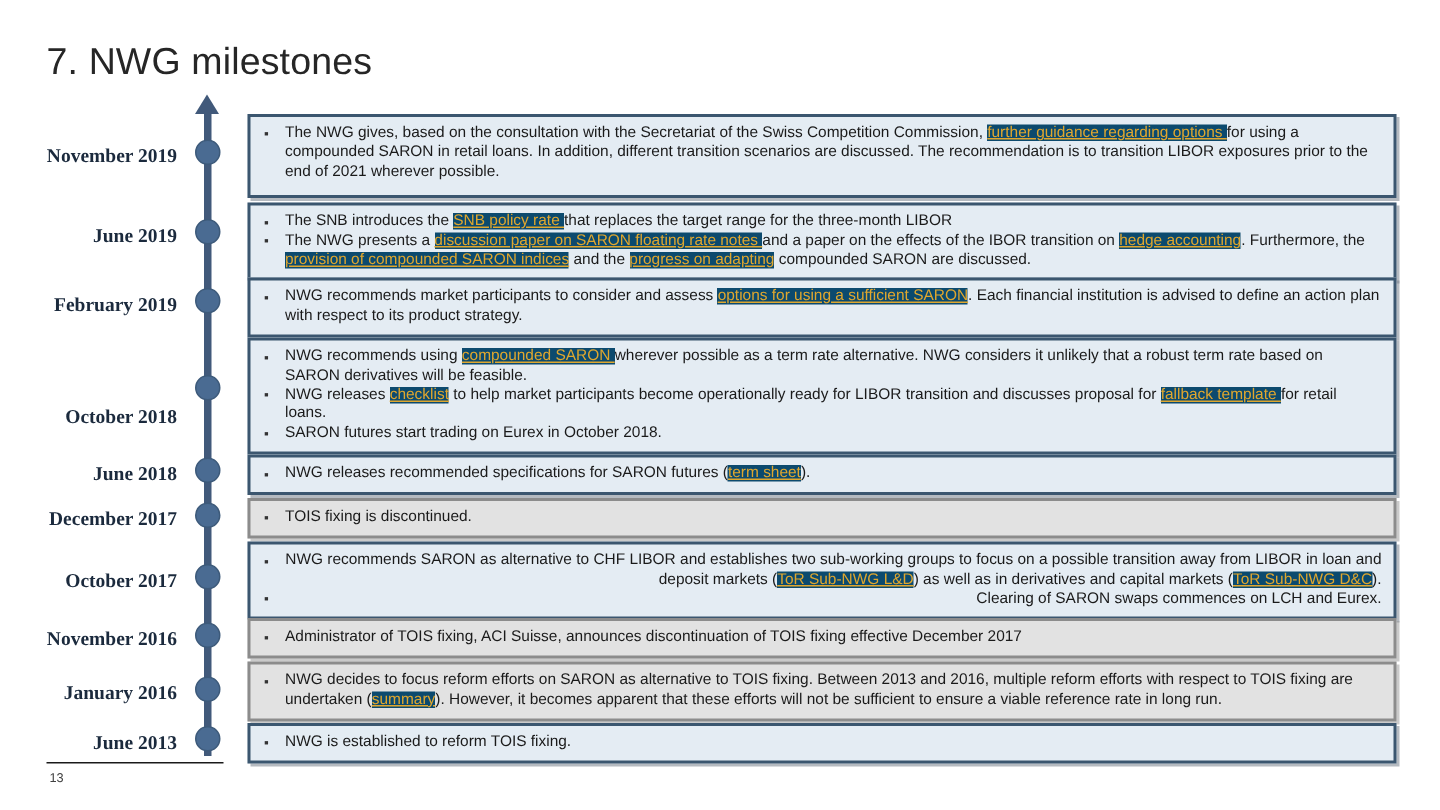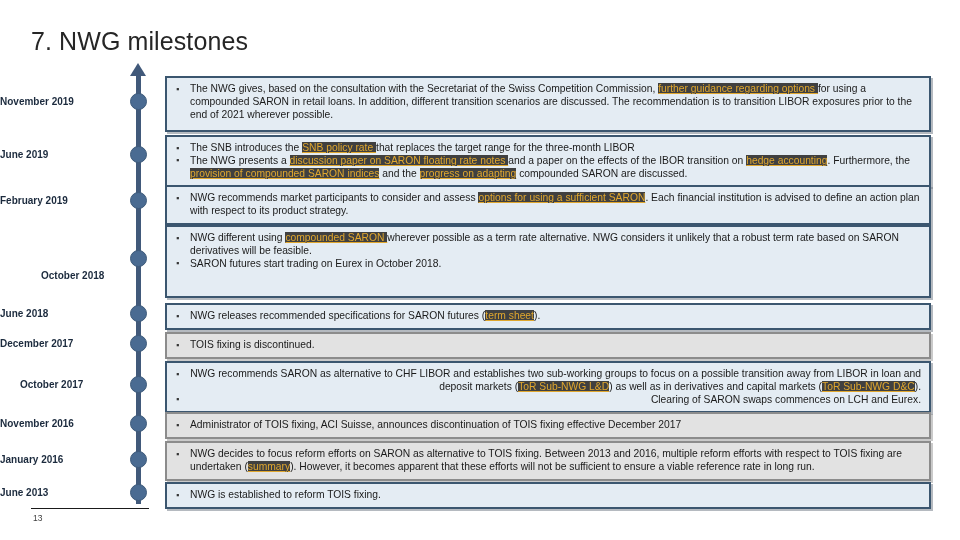--- a/index.html
+++ b/index.html
@@ -39,25 +39,26 @@
     top: 63px;
     width: 0; height: 0;
     border-left: 8px solid transparent;
     border-right: 8px solid transparent;
     border-bottom: 13px solid #41597a;
   }
   .row-label {
     position: absolute;
     left: 0;
     width: 118px;
-    text-align: left;
-    font-size: 10px;
+    text-align: right;
+    font-size: 13px;
     font-weight: bold;
     color: #1b2a3d;
     white-space: nowrap;
+    font-family: Liberation Serif, serif;
   }
   .node {
     position: absolute;
     left: 130px;
     width: 17px; height: 17px;
     border-radius: 50%;
     background: #4a6party;
     background: #4a6b92;
     border: 1px solid #3d5a7a;
   }
@@ -88,21 +89,21 @@
   ul.bullets li:before {
     content: "▪";
     position: absolute;
     left: 3px; top: -0.5px;
     font-size: 9px;
     color: #333;
   }
   .lnk {
     color: #e0a72e;
     text-decoration: underline;
-    background: #404040;
+    background: #0c4a6e;
   }
 
   .footer-line {
     position: absolute;
     left: 31px; top: 508px;
     width: 118px; height: 1px;
     background: #1a1a1a;
   }
   .page-num {
     position: absolute;
@@ -137,25 +138,26 @@
           <li><span>The NWG presents a </span><span class="lnk">discussion paper on SARON floating rate notes </span><span>and a paper on the effects of the IBOR transition on </span><span class="lnk">hedge accounting</span><span>. Furthermore, the </span><span class="lnk">provision of compounded SARON indices</span><span> and the </span><span class="lnk">progress on adapting</span><span> compounded SARON are discussed.</span></li>
         </ul>
       </div>
       <div class="row-label" style="top: 195px;">February 2019</div>
       <div class="node" style="top: 192px;"></div>
       <div class="box" style="top: 185px; min-height: 35px;">
         <ul class="bullets">
           <li><span>NWG recommends market participants to consider and assess </span><span class="lnk">options for using a sufficient SARON</span><span>. Each financial institution is advised to define an action plan with respect to its product strategy.</span></li>
         </ul>
       </div>
-      <div class="row-label" style="top: 270px; margin-left: 41px;">October 2018</div>
+      <div class="row-label" style="top: 270px;">October 2018</div>
       <div class="node" style="top: 250px;"></div>
       <div class="box" style="top: 225px; min-height: 73px;">
         <ul class="bullets">
-          <li><span>NWG different using </span><span class="lnk">compounded SARON </span><span>wherever possible as a term rate alternative. NWG considers it unlikely that a robust term rate based on SARON derivatives will be feasible.</span></li>
+          <li><span>NWG recommends using </span><span class="lnk">compounded SARON </span><span>wherever possible as a term rate alternative. NWG considers it unlikely that a robust term rate based on SARON derivatives will be feasible.</span></li>
+          <li><span>NWG releases </span><span class="lnk">checklist</span><span> to help market participants become operationally ready for LIBOR transition and discusses proposal for </span><span class="lnk">fallback template </span><span>for retail loans.</span></li>
           <li><span>SARON futures start trading on Eurex in October 2018.</span></li>
         </ul>
       </div>
       <div class="row-label" style="top: 308px;">June 2018</div>
       <div class="node" style="top: 305px;"></div>
       <div class="box" style="top: 303px; min-height: 23px;">
         <ul class="bullets">
           <li><span>NWG releases recommended specifications for SARON futures (</span><span class="lnk">term sheet</span><span>).</span></li>
         </ul>
       </div>

